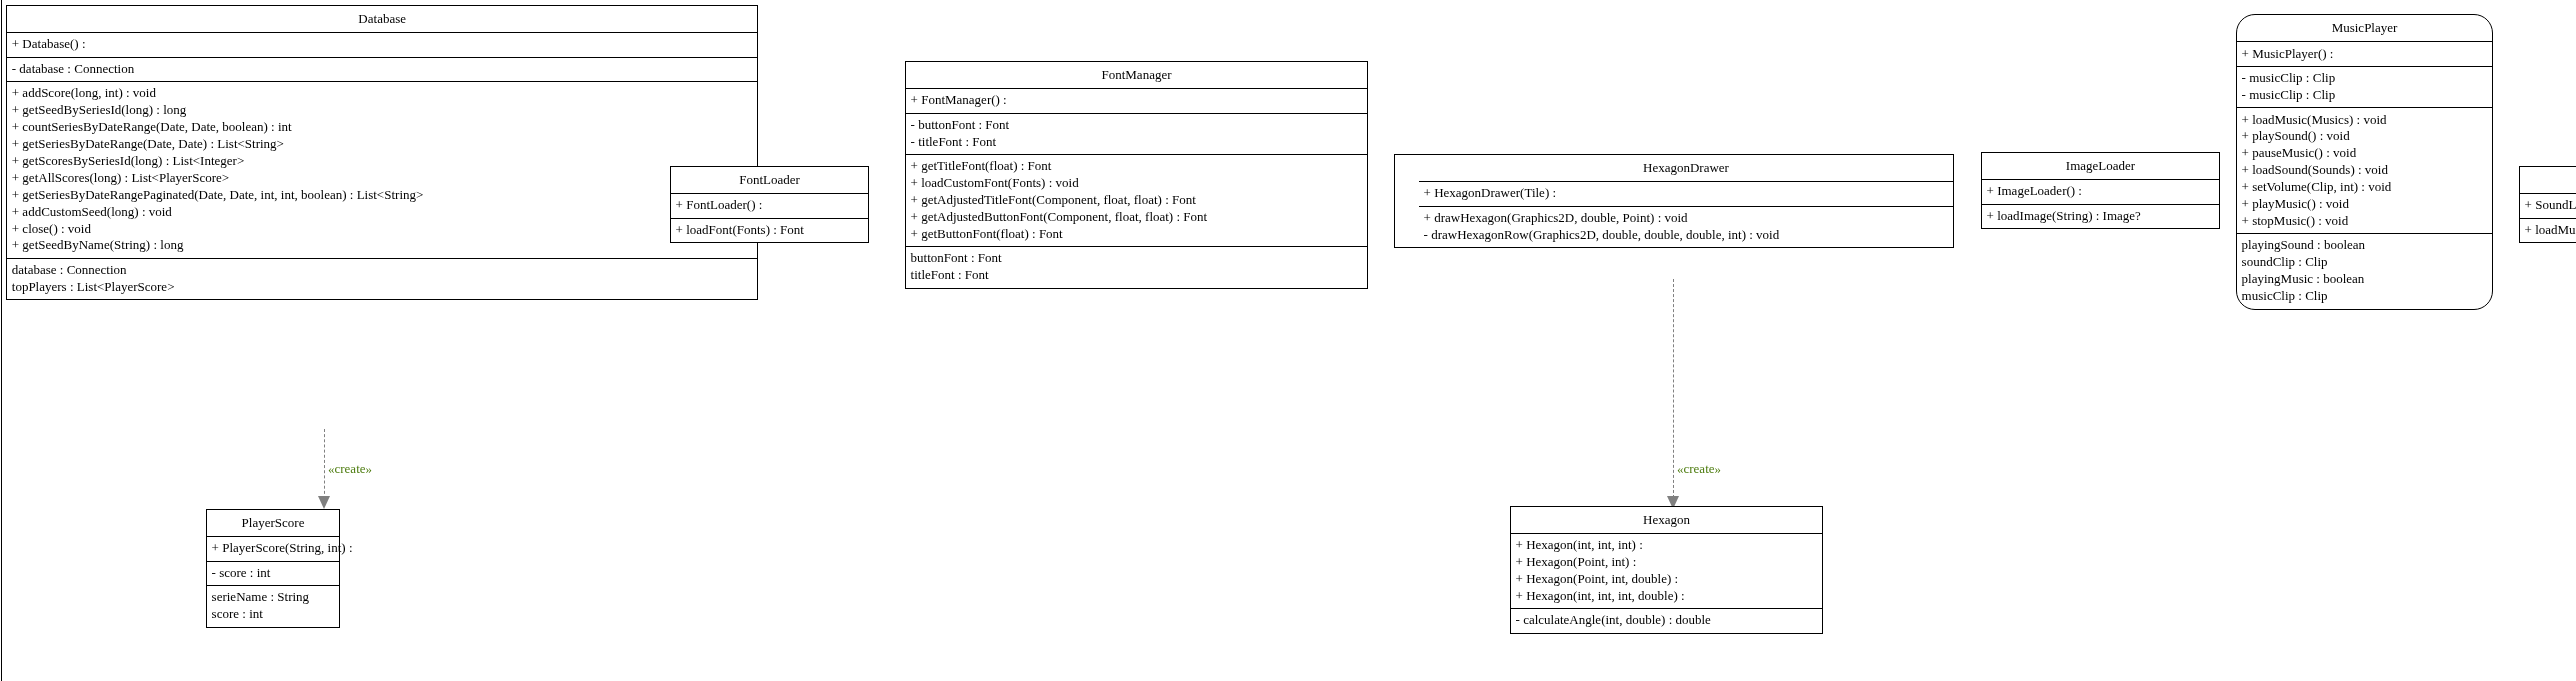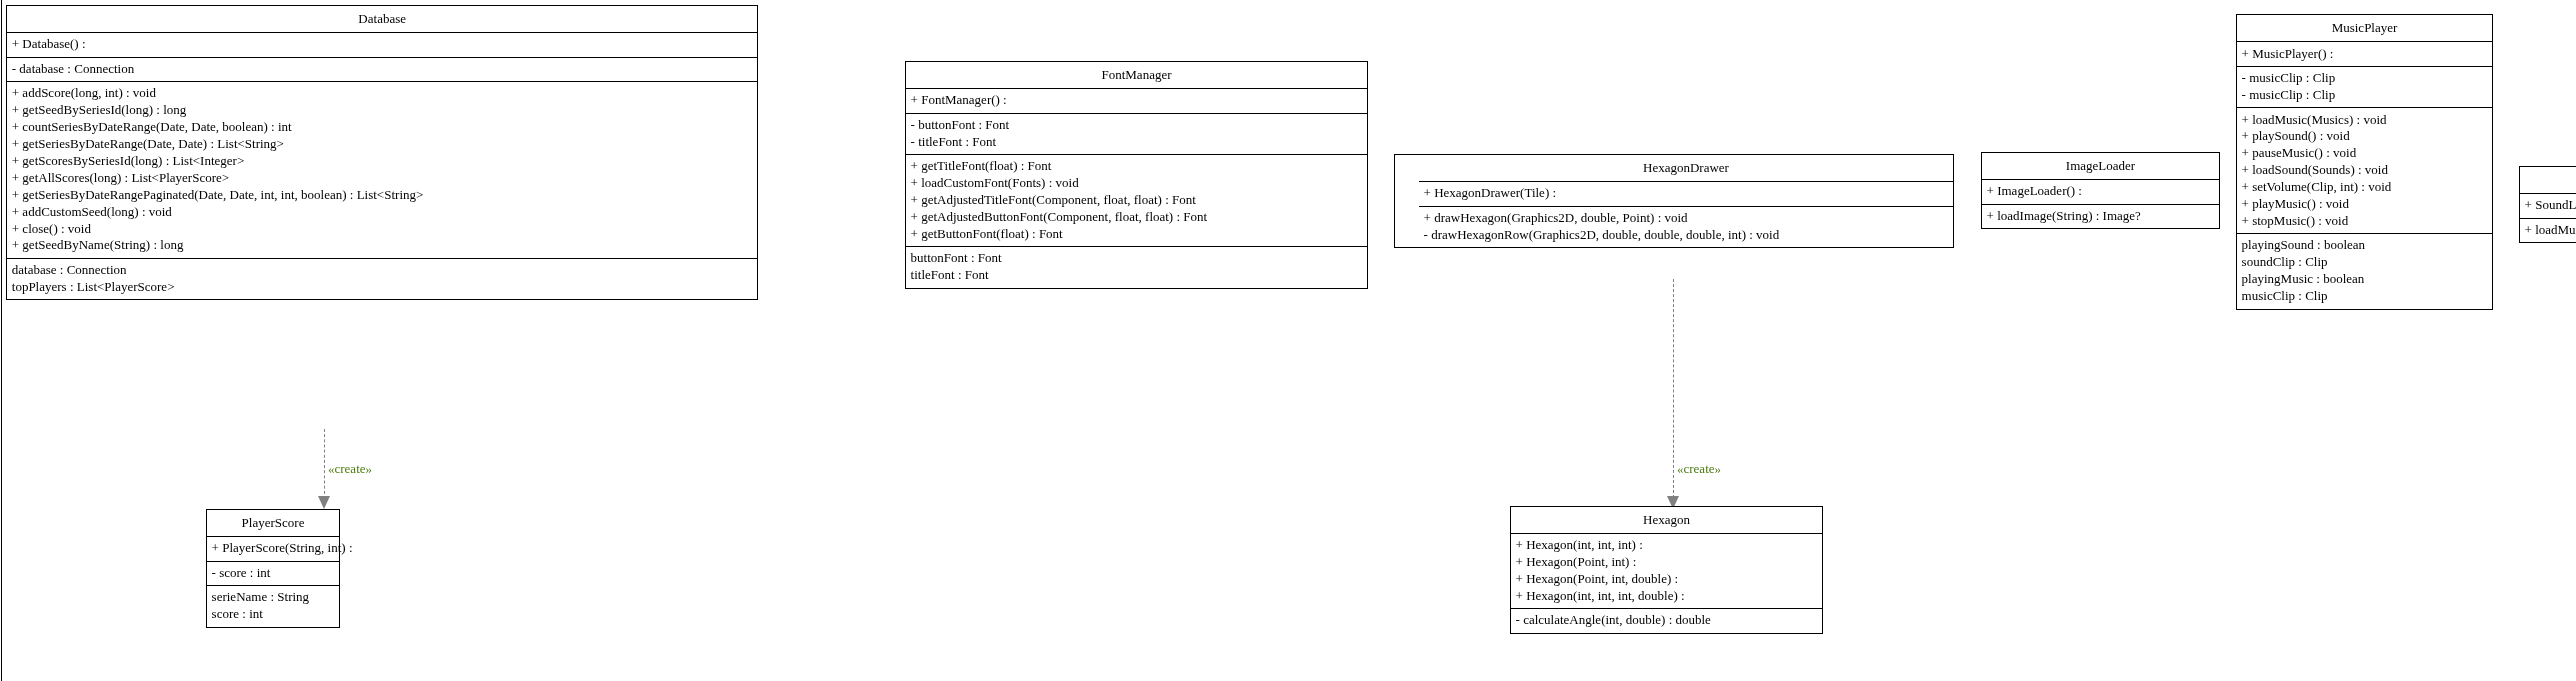--- a/index.html
+++ b/index.html
@@ -130,20 +130,29 @@
     </div>
     <div class="uml-section">
       <div class="uml-row">- score : int</div>
     </div>
     <div class="uml-section">
       <div class="uml-row">serieName : String</div>
       <div class="uml-row">score : int</div>
     </div>
   </div>
 
+  <div class="uml-class" style="left:670px; top:166px; width:199px;">
+    <div class="uml-section uml-title">FontLoader</div>
+    <div class="uml-section">
+      <div class="uml-row">+ FontLoader() :</div>
+    </div>
+    <div class="uml-section">
+      <div class="uml-row">+ loadFont(Fonts) : Font</div>
+    </div>
+  </div>
 
   <div class="uml-class" style="left:905px; top:61px; width:463px;">
     <div class="uml-section uml-title">FontManager</div>
     <div class="uml-section">
       <div class="uml-row">+ FontManager() :</div>
     </div>
     <div class="uml-section">
       <div class="uml-row">- buttonFont : Font</div>
       <div class="uml-row">- titleFont : Font</div>
     </div>
@@ -193,21 +202,21 @@
   <div class="uml-class" style="left:1981px; top:152px; width:239px;">
     <div class="uml-section uml-title">ImageLoader</div>
     <div class="uml-section">
       <div class="uml-row">+ ImageLoader() :</div>
     </div>
     <div class="uml-section">
       <div class="uml-row">+ loadImage(String) : Image?</div>
     </div>
   </div>
 
-  <div class="uml-class" style="left:2236px; top:14.4px; width:257px;">
+  <div class="uml-class" style="left:2236px; top:14.4px; width:257px;border-radius:19px;">
     <div class="uml-section uml-title">MusicPlayer</div>
     <div class="uml-section">
       <div class="uml-row">+ MusicPlayer() :</div>
     </div>
     <div class="uml-section">
       <div class="uml-row">- musicClip : Clip</div>
       <div class="uml-row">- musicClip : Clip</div>
     </div>
     <div class="uml-section">
       <div class="uml-row">+ loadMusic(Musics) : void</div>

